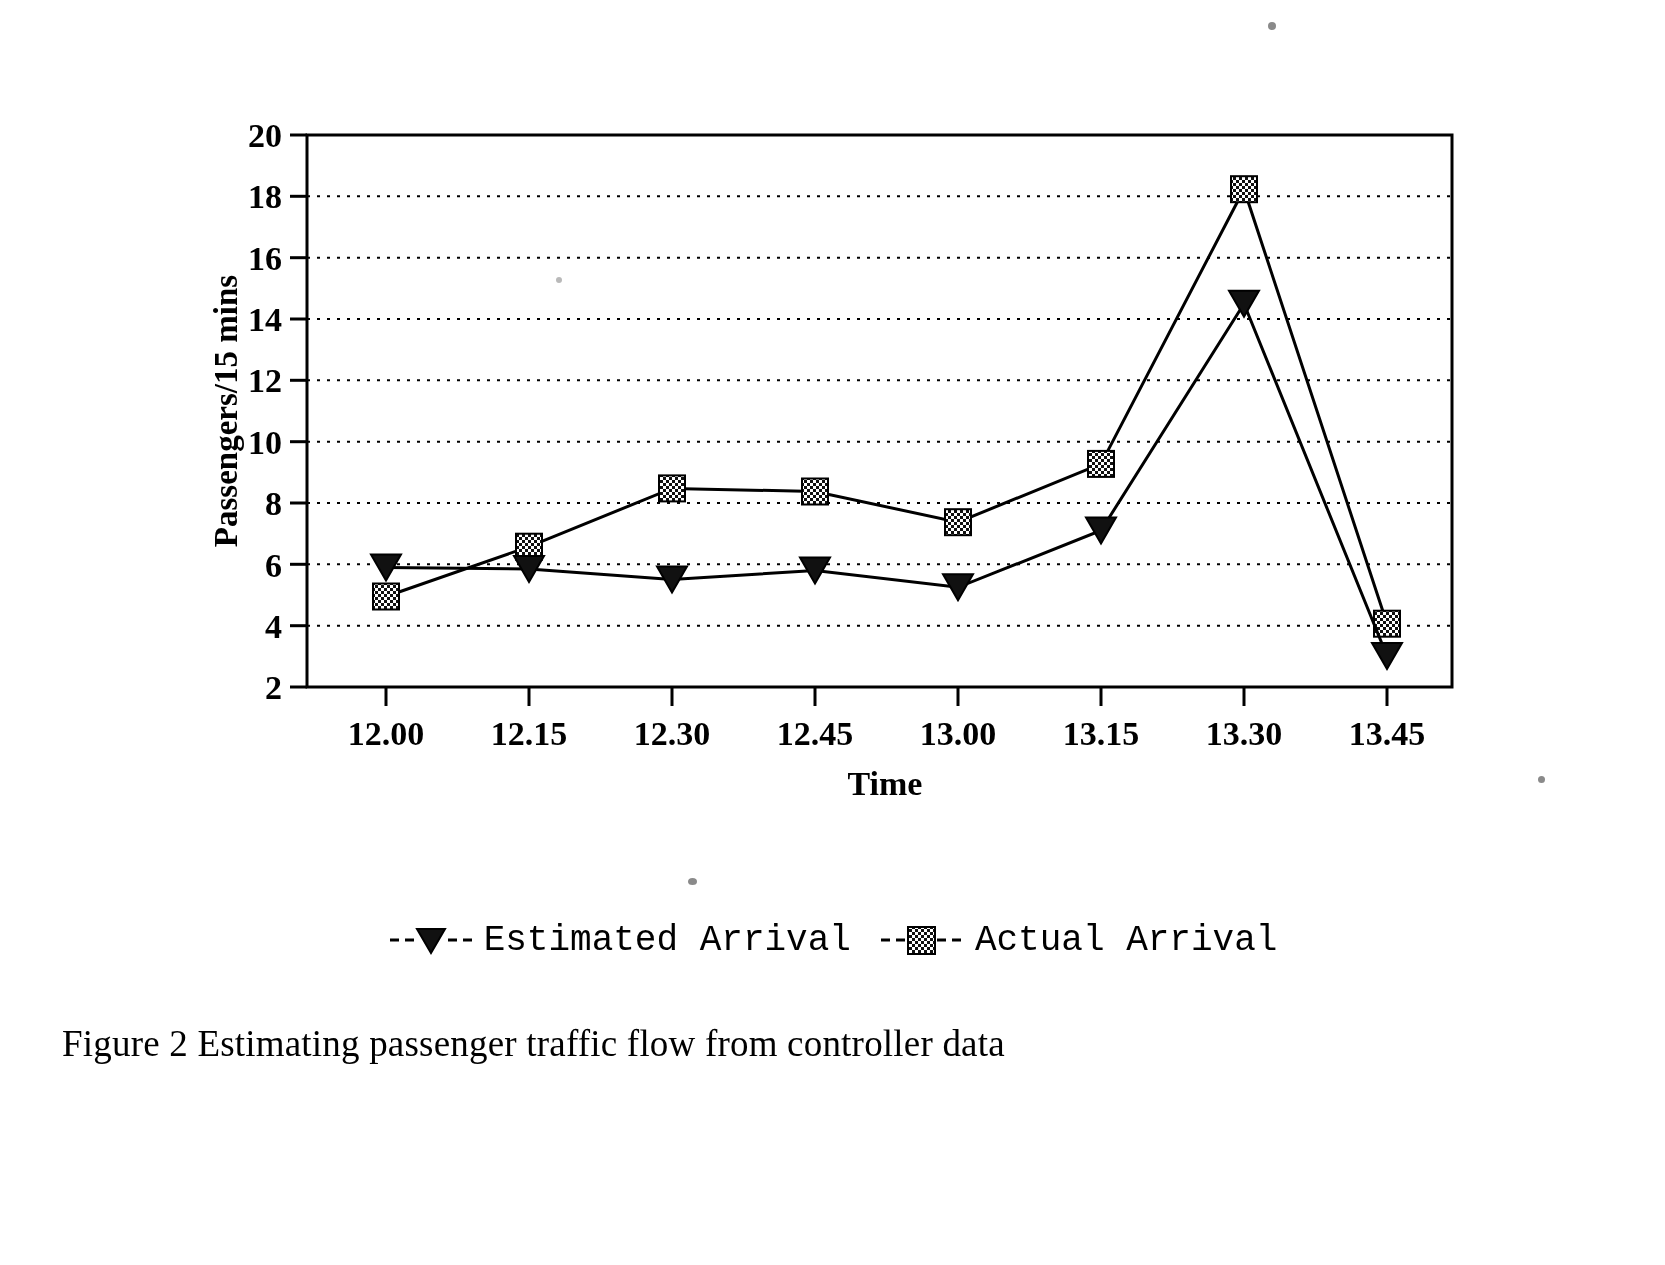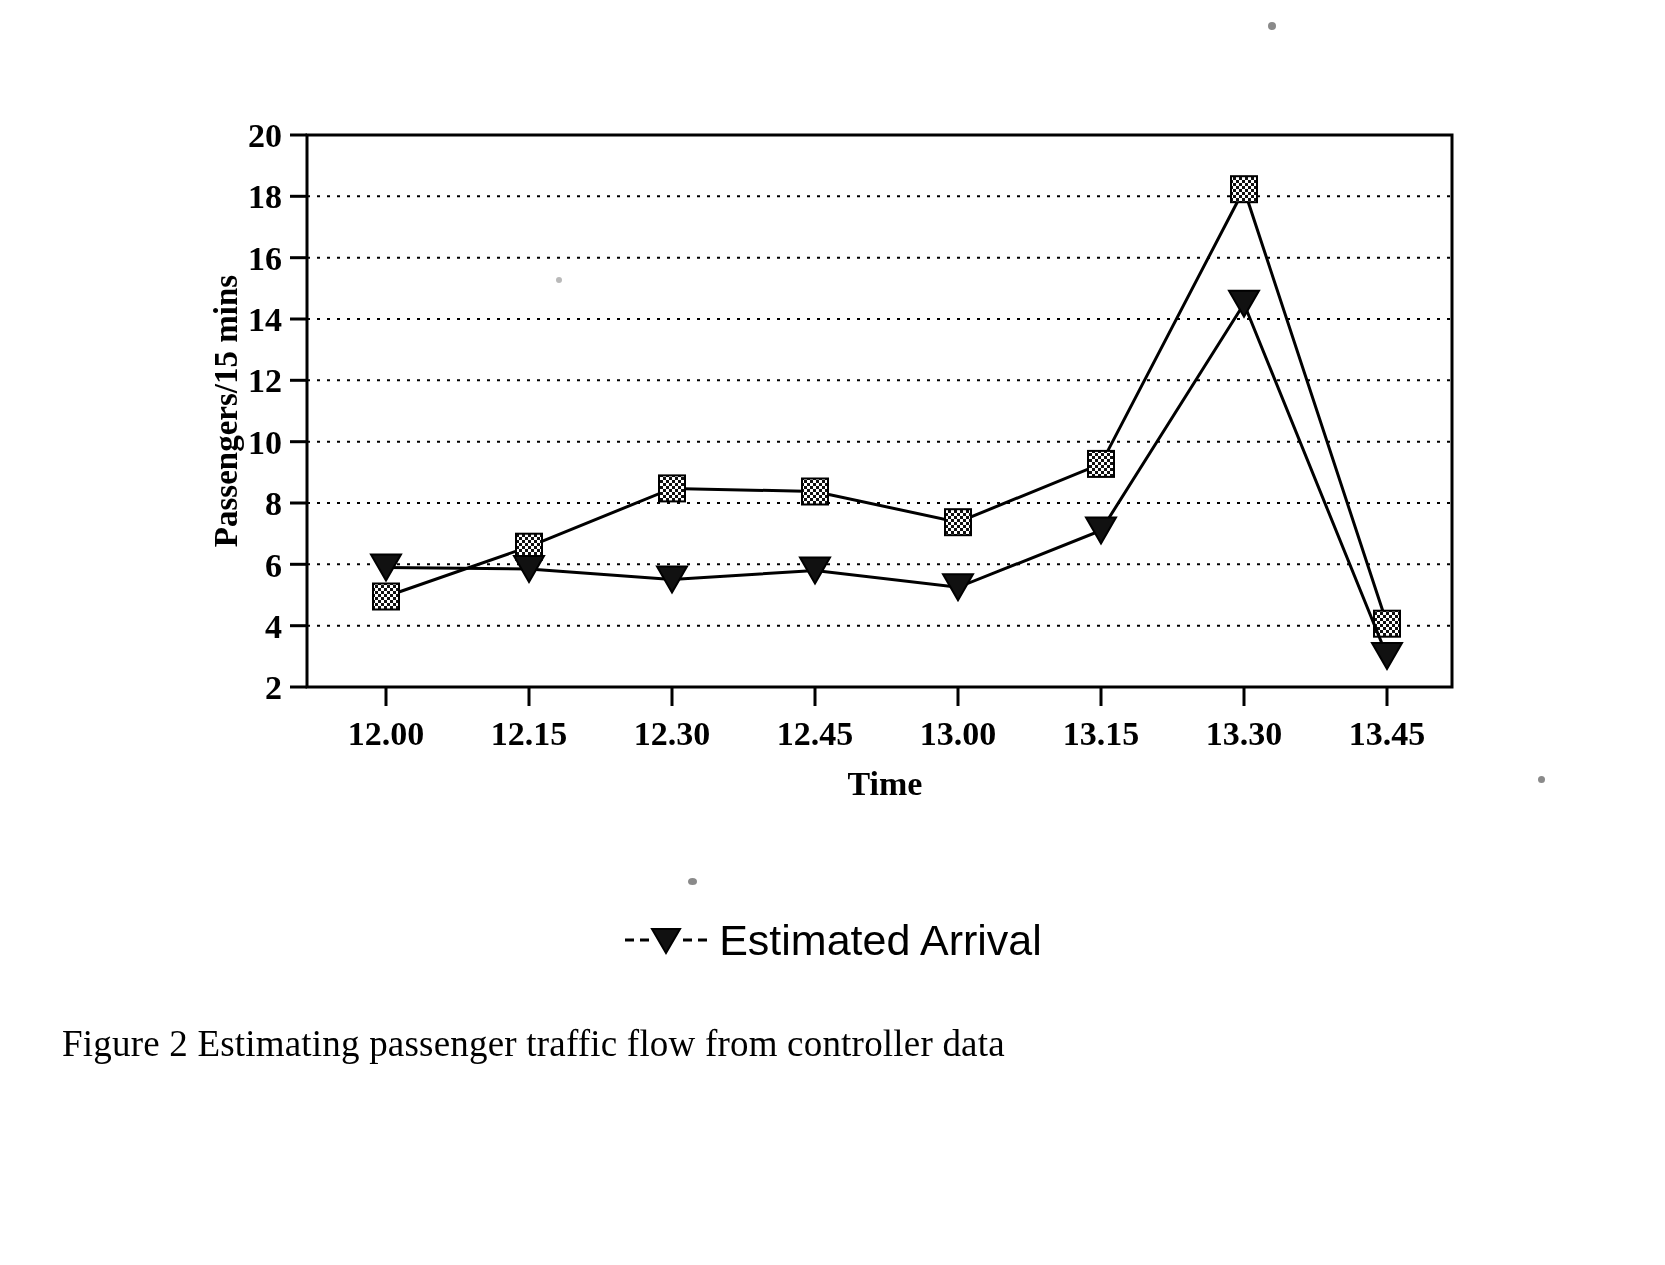--- a/index.html
+++ b/index.html
@@ -64,22 +64,22 @@
     display: flex;
     align-items: center;
     gap: 28px;
   }
   .legend-entry {
     display: flex;
     align-items: center;
     gap: 10px;
   }
   .legend-label {
-    font-family: Liberation Sans, sans-serif;
-    font-size: 43px;
+    font-family: Liberation Mono, monospace;
+    font-size: 36px;
     white-space: nowrap;
   }
   
   .caption {
     position: absolute;
     left: 62px;
     top: 1020px;
     width: 1500px;
     font-family: "Liberation Serif", serif;
     font-size: 37px;
@@ -207,20 +207,35 @@
   <div class="legend">
     <div class="legend-inner">
       <div class="legend-entry">
         <svg width="86" height="34" viewBox="0 0 86 34">
           <line x1="2" y1="17" x2="26" y2="17" stroke="#000000" stroke-width="3" stroke-dasharray="9,6"></line>
           <polygon points="29,6 57,6 43,30" fill="#111111" stroke="#000000" stroke-width="2"></polygon>
           <line x1="60" y1="17" x2="84" y2="17" stroke="#000000" stroke-width="3" stroke-dasharray="9,6"></line>
         </svg>
         <span class="legend-label">Estimated Arrival</span>
       </div>
+      <div class="legend-entry">
+        <svg width="86" height="34" viewBox="0 0 86 34">
+          <defs>
+            <pattern id="checkerPat2" patternUnits="userSpaceOnUse" width="6" height="6">
+              <rect width="6" height="6" fill="#ffffff"></rect>
+              <rect width="3" height="3" fill="#111111"></rect>
+              <rect x="3" y="3" width="3" height="3" fill="#111111"></rect>
+            </pattern>
+          </defs>
+          <line x1="2" y1="17" x2="28" y2="17" stroke="#000000" stroke-width="3" stroke-dasharray="9,6"></line>
+          <rect x="29" y="4" width="27" height="27" fill="url(#checkerPat2)" stroke="#000000" stroke-width="2"></rect>
+          <line x1="58" y1="17" x2="84" y2="17" stroke="#000000" stroke-width="3" stroke-dasharray="9,6"></line>
+        </svg>
+        <span class="legend-label">Actual Arrival</span>
+      </div>
     </div>
   </div>
 
   <div class="caption">Figure 2 Estimating passenger traffic flow from controller data</div>
 
   <div class="speck" style="left:1268px; top:22px; width:8px; height:8px;"></div>
   <div class="speck" style="left:1538px; top:776px; width:7px; height:7px;"></div>
   <div class="speck" style="left:688px; top:878px; width:9px; height:7px;"></div>
   <div class="speck" style="left:556px; top:277px; width:6px; height:6px; background:#b9b9b9;"></div>
 

